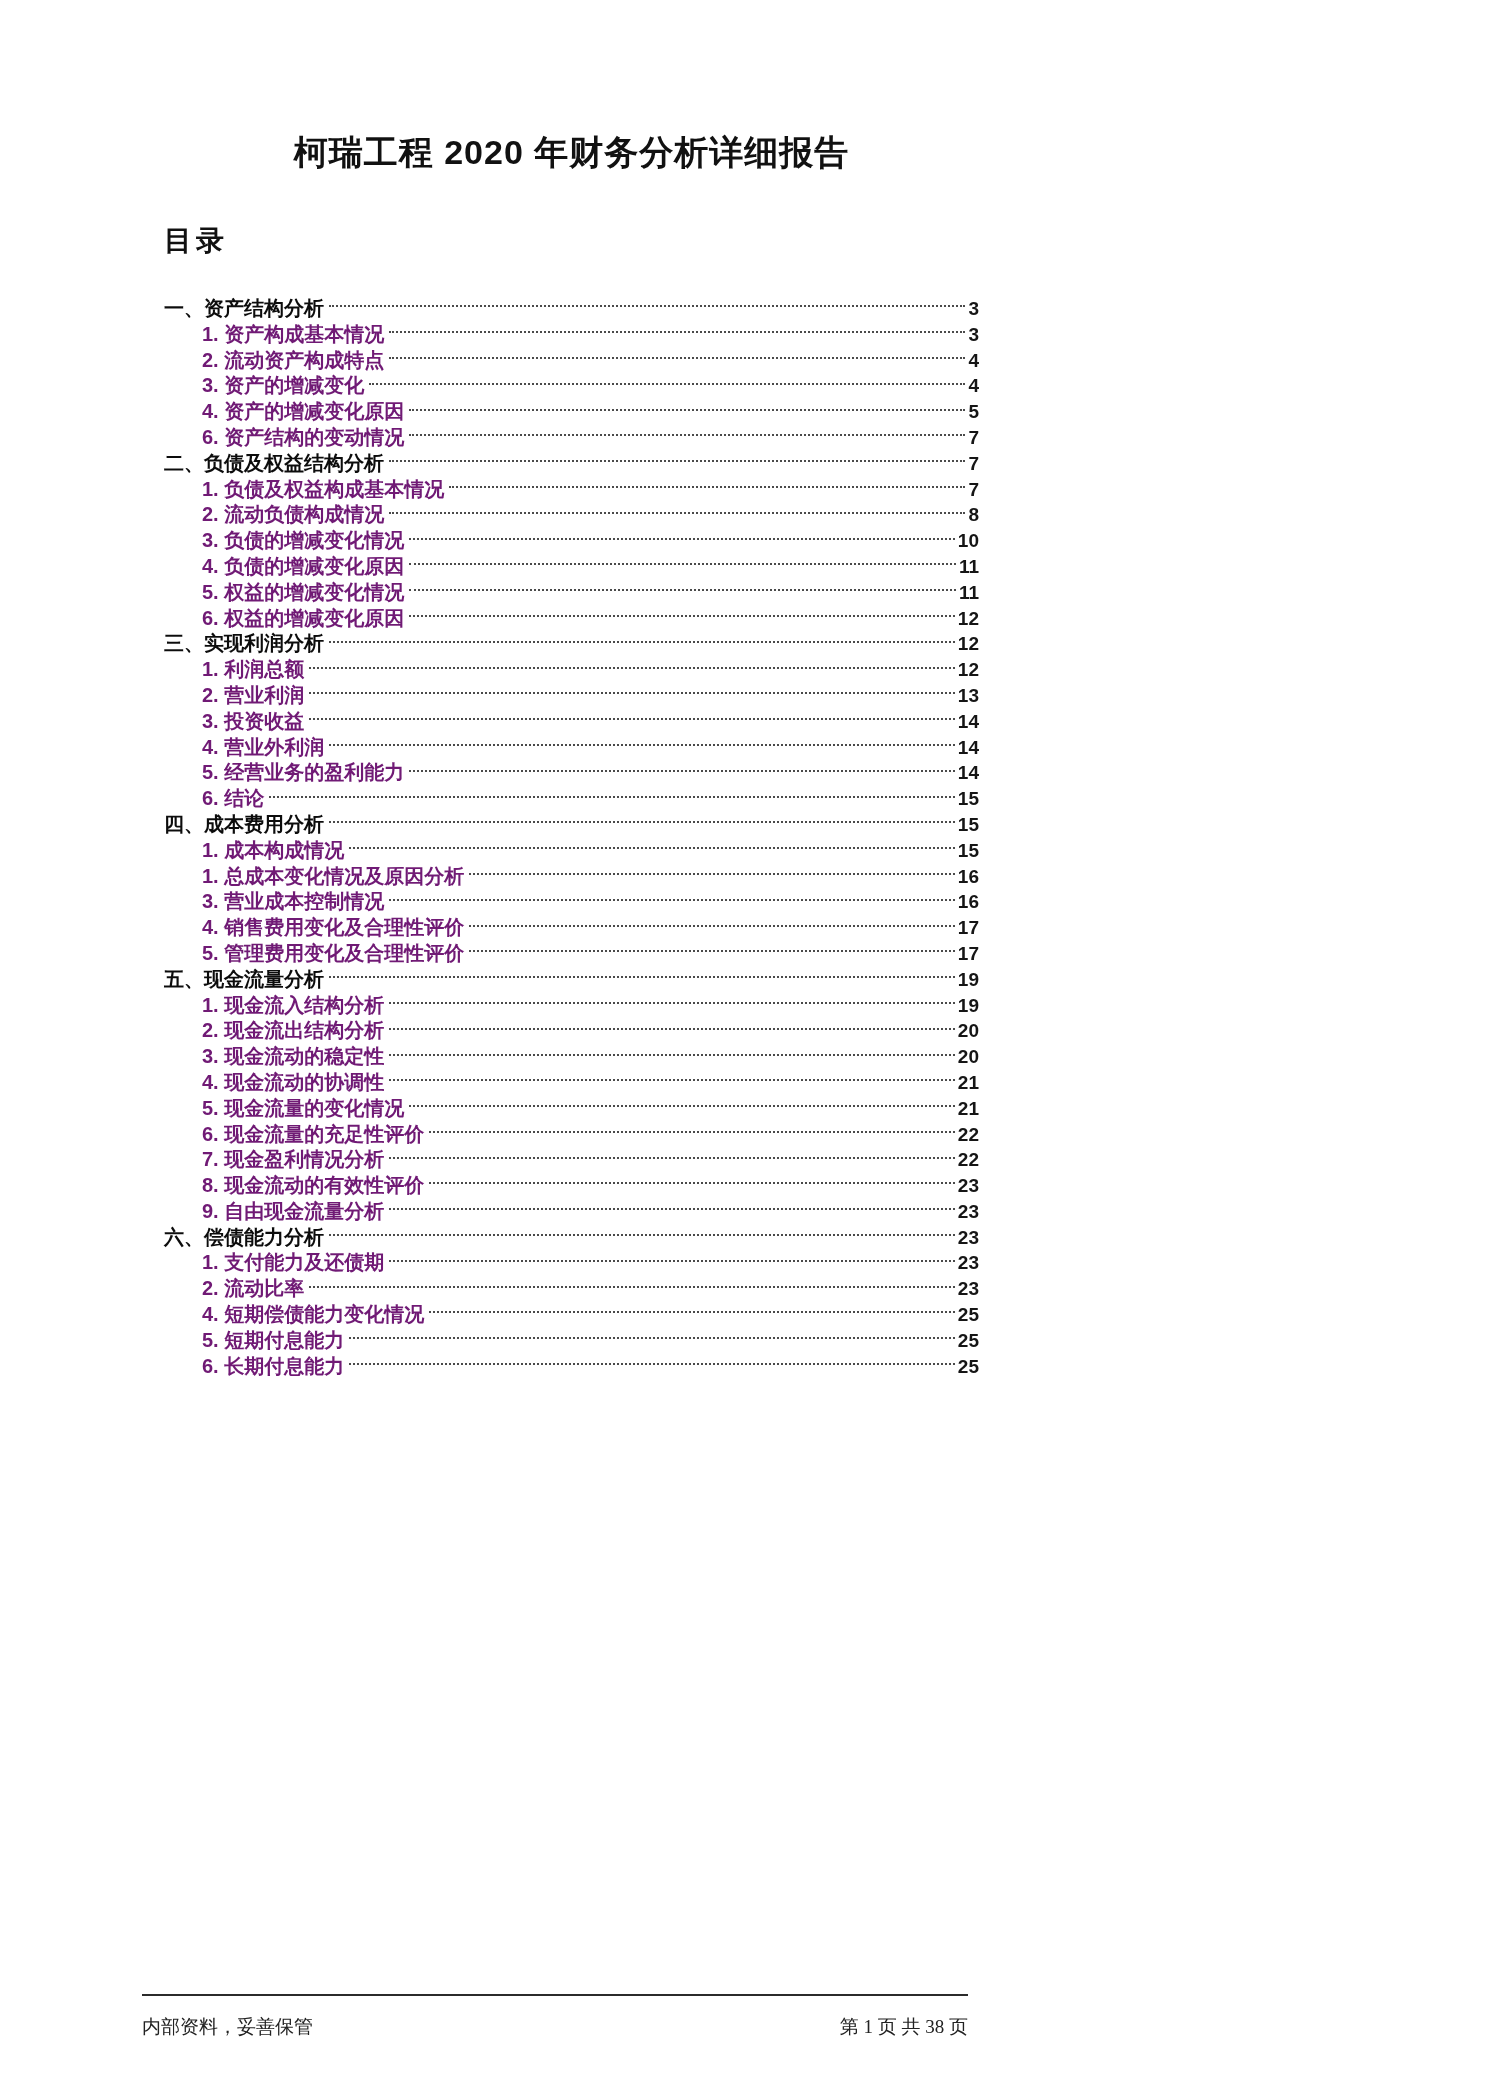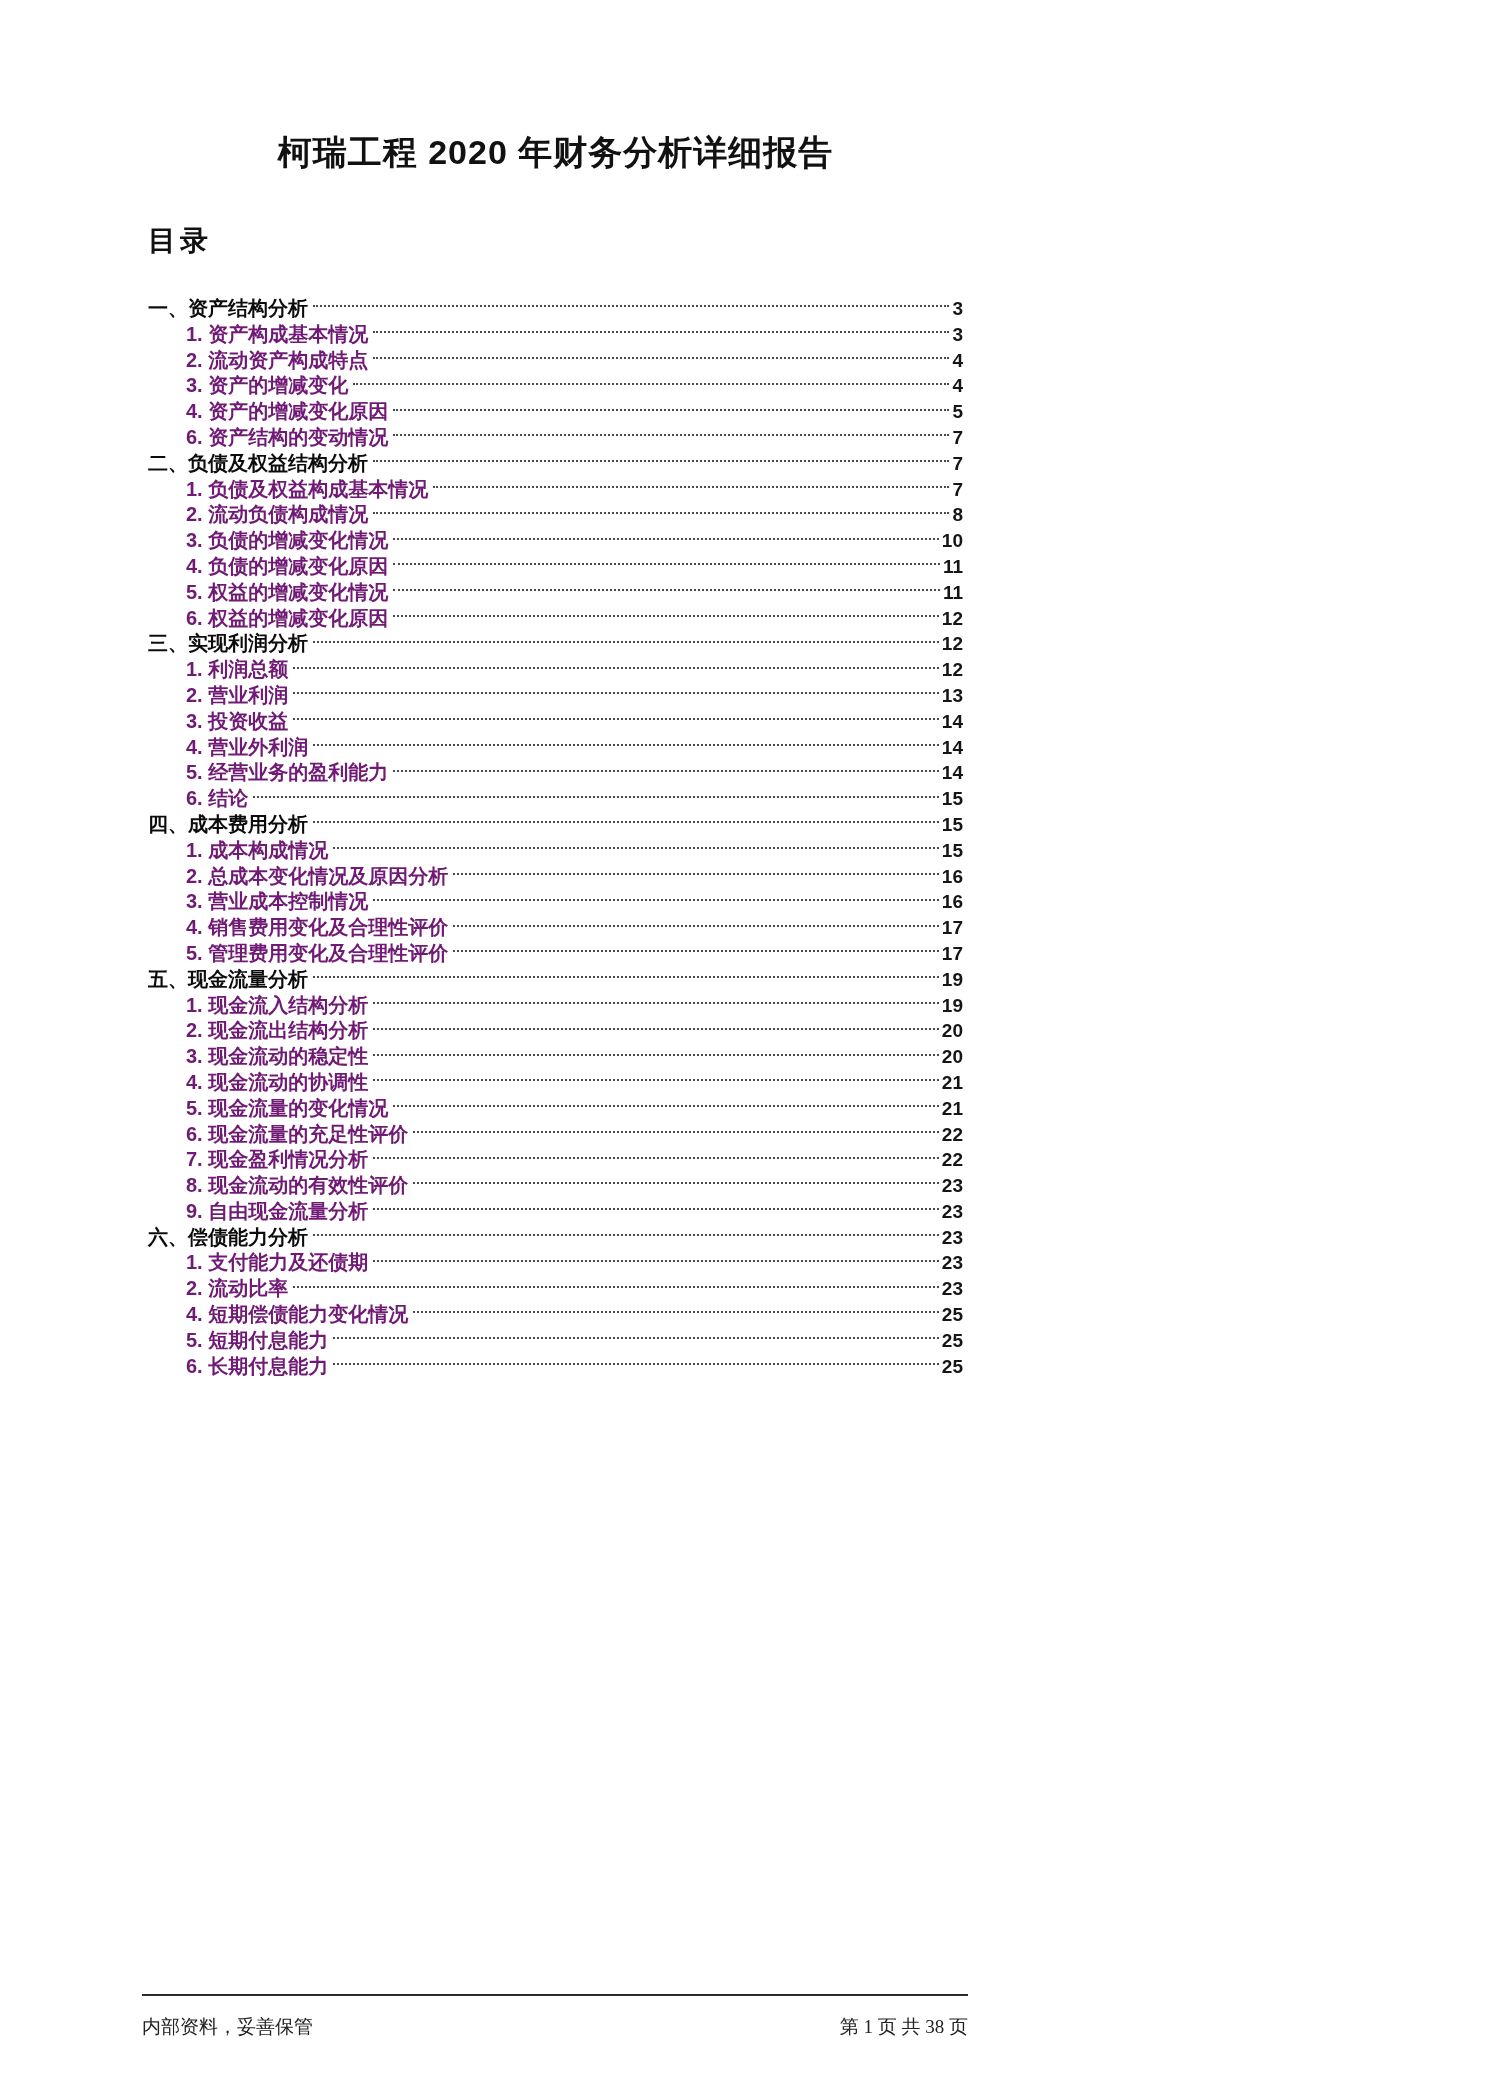--- a/index.html
+++ b/index.html
@@ -13,21 +13,21 @@
     color: #1b1b1b;
     overflow: hidden;
   }
   .page {
     position: absolute;
     inset: 0;
     background: #ffffff;
   }
   .content {
     position: absolute;
-    left: 148px;
+    left: 164px;
     top: 0;
     width: 815px;
   }
   .doc-title {
     margin: 0;
     padding-top: 130px;
     text-align: center;
     font-size: 34px;
     font-weight: bold;
     letter-spacing: 1px;
@@ -207,21 +207,21 @@
           <span class="toc-label">四、成本费用分析</span>
           <span class="toc-dots"></span>
           <span class="toc-page">15</span>
         </div>
         <div class="toc-entry level2">
           <span class="toc-label">1. 成本构成情况</span>
           <span class="toc-dots"></span>
           <span class="toc-page">15</span>
         </div>
         <div class="toc-entry level2">
-          <span class="toc-label">2. 总成本变化情况及原因分析</span>
+          <span class="toc-label">1. 总成本变化情况及原因分析</span>
           <span class="toc-dots"></span>
           <span class="toc-page">16</span>
         </div>
         <div class="toc-entry level2">
           <span class="toc-label">3. 营业成本控制情况</span>
           <span class="toc-dots"></span>
           <span class="toc-page">16</span>
         </div>
         <div class="toc-entry level2">
           <span class="toc-label">4. 销售费用变化及合理性评价</span>

